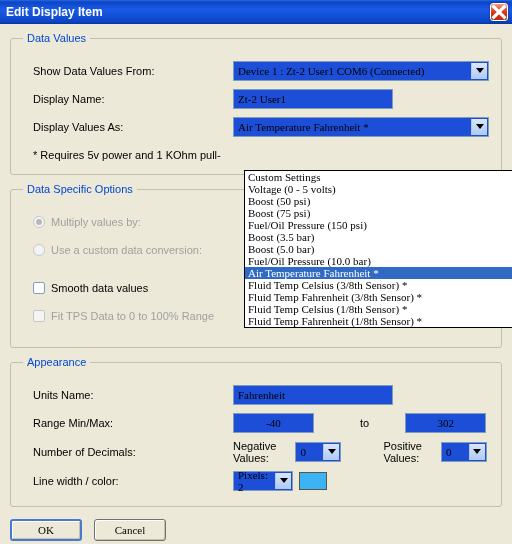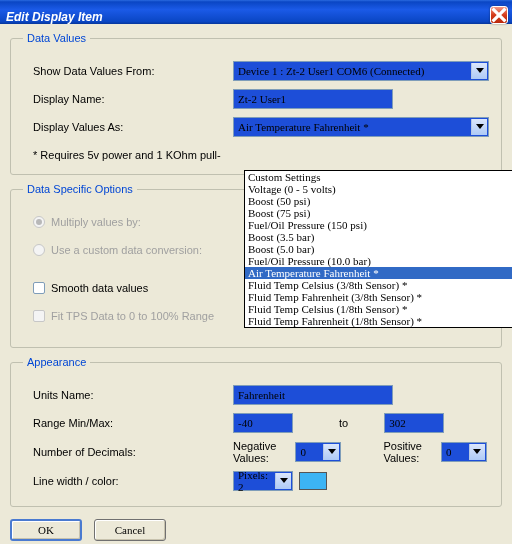--- a/index.html
+++ b/index.html
@@ -11,24 +11,23 @@
     color: #000;
     width: 512px;
     height: 544px;
     overflow: hidden;
   }
   .titlebar {
     height: 24px;
     background: linear-gradient(to bottom, #2a6ae0 0%, #0a46c4 8%, #1b5ae7 40%, #0a46c4 90%, #06369b 100%);
     color: #fff;
     display: flex;
-    align-items: flex-end;
+    align-items: center;
     padding: 0 4px 0 6px;
     font-weight: bold;
-    font-style: italic;
     font-size: 12px;
   }
   .titlebar .title { flex: 1; }
   .close-btn {
     width: 18px; height: 18px;
     background: linear-gradient(to bottom, #f59a88, #d43c1b 50%, #bb2a0c);
     border: 1px solid #fff;
     border-radius: 3px;
     color: #fff;
     display:flex; align-items:center; justify-content:center;
@@ -55,21 +54,21 @@
   .combo.small { width: 60px; }
   .combo.xsmall { width: 46px; }
   .combo .arrow {
     position:absolute; right:1px; top:1px; bottom:1px; width:16px;
     background: linear-gradient(to bottom,#dbe6fb,#aecaf6);
     border-left:1px solid #b6c8e4;
     display:flex; align-items:center; justify-content:center;
   }
   .arrow svg { width:8px; height:6px; }
   .txt { width: 160px; padding-right:4px; }
-  .txt.small { width: 60px; }
+  .txt.small { width: 81px; justify-content: center; }
   .disabled { color:#a0a0a0;justify-content:flex-end; }
   .radio, .check {
     width:12px; height:12px; border:1px solid #7f9db9; border-radius:50%;
     display:inline-block; margin-right:6px; background:#fff; vertical-align:middle;
     flex:none;
   }
   .radio.disabled { border-color:#c7c7c7; background:#f4f4f4; }
   .radio .dot { width:6px; height:6px; border-radius:50%; background:#5bb75b; margin:2px; display:block; }
   .radio.disabled .dot { background:#b8b8b8; }
   .check { border-radius:2px; }

